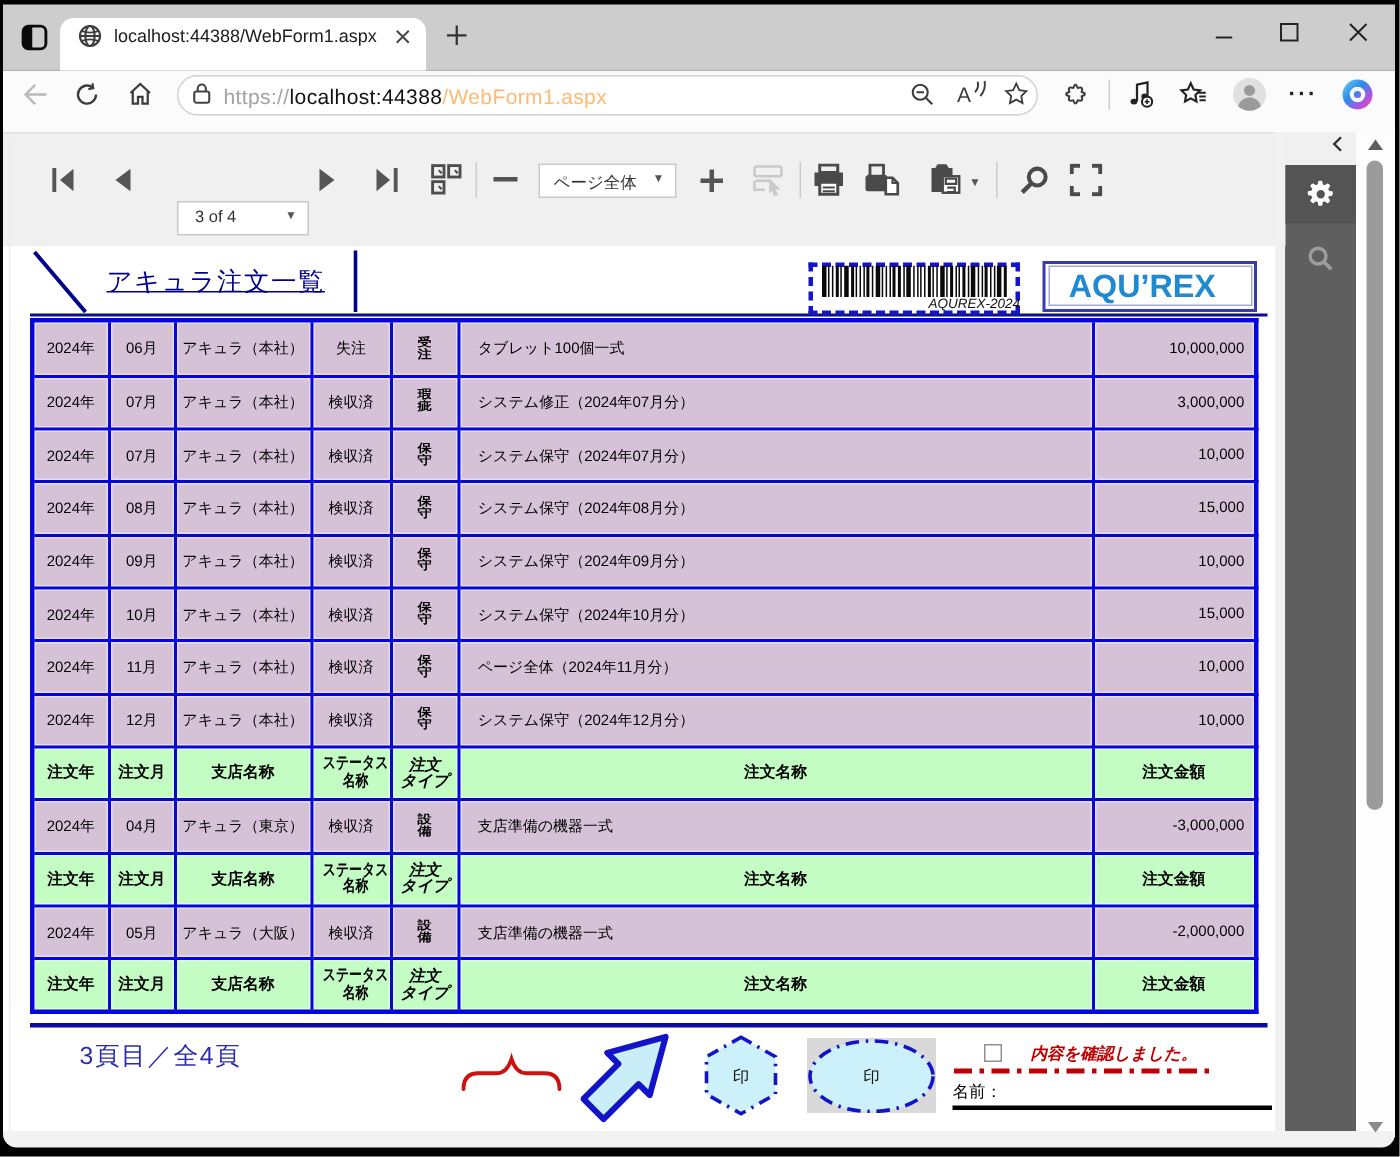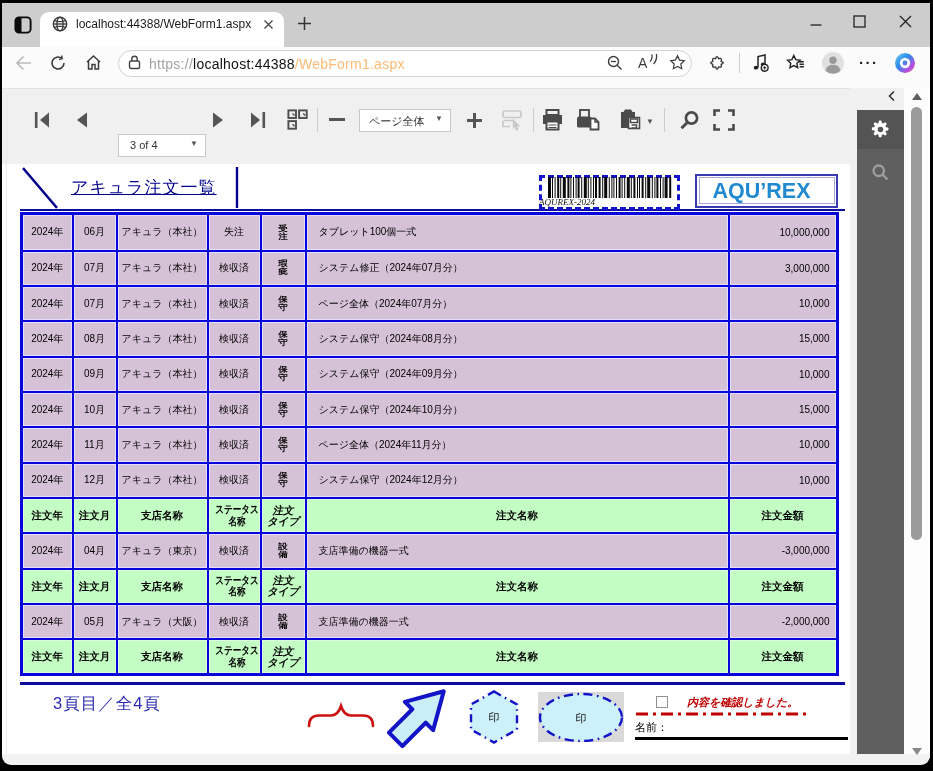--- a/index.html
+++ b/index.html
@@ -293,21 +293,21 @@
 <rect x="106.2" y="0" width="1" height="21.5" fill="#0a0a0a"></rect>
 <rect x="108.2" y="0" width="3" height="21.5" fill="#0a0a0a"></rect>
 <rect x="112.8" y="0" width="1" height="21.5" fill="#0a0a0a"></rect>
 <rect x="115.4" y="0" width="1" height="21.5" fill="#0a0a0a"></rect>
 <rect x="117.4" y="0" width="2" height="21.5" fill="#0a0a0a"></rect>
 <rect x="121.0" y="0" width="1" height="21.5" fill="#0a0a0a"></rect>
 <rect x="123.6" y="0" width="1" height="21.5" fill="#0a0a0a"></rect>
 <rect x="125.6" y="0" width="3" height="21.5" fill="#0a0a0a"></rect>
 <rect x="130.2" y="0" width="2" height="21.5" fill="#0a0a0a"></rect>
 </svg>
-<div class="abs" style="left:539px;top:197px;width:141px;text-align:left;font-size:9px;font-style:italic;color:#111;font-family:Liberation Serif, serif;">AQUREX-2024</div>
+<div class="abs" style="left:539px;top:197px;width:141px;text-align:right;font-size:9px;font-style:italic;color:#111;">AQUREX-2024</div>
 
 <div class="abs" style="left:695px;top:173.5px;width:143px;height:34px;border:2.5px solid #3a3ab0;box-sizing:border-box;"></div>
 <div class="abs" style="left:698.5px;top:177px;width:136px;height:27px;border:1px solid #a8a8d8;box-sizing:border-box;"></div>
 <div class="abs" style="left:695px;top:179px;width:133px;text-align:center;font-size:21.5px;font-weight:bold;color:#2089cf;">AQU’REX</div>
 
 <table class="abs" id="rtable">
 <colgroup>
       <col style="width:51px">
       <col style="width:44px">
       <col style="width:91px">
@@ -334,21 +334,21 @@
         <td class="pk ce"><span class="sq">瑕<br>疵</span></td>
         <td class="pk le">システム修正（2024年07月分）</td>
         <td class="pk ri">3,000,000</td>
       </tr>
 <tr style="height:35.35px">
         <td class="pk ce">2024年</td>
         <td class="pk ce">07月</td>
         <td class="pk ce">アキュラ（本社）</td>
         <td class="pk ce">検収済</td>
         <td class="pk ce"><span class="sq">保<br>守</span></td>
-        <td class="pk le">ページ全体（2024年07月分）</td>
+        <td class="pk le">システム保守（2024年07月分）</td>
         <td class="pk ri">10,000</td>
       </tr>
 <tr style="height:35.35px">
         <td class="pk ce">2024年</td>
         <td class="pk ce">08月</td>
         <td class="pk ce">アキュラ（本社）</td>
         <td class="pk ce">検収済</td>
         <td class="pk ce"><span class="sq">保<br>守</span></td>
         <td class="pk le">システム保守（2024年08月分）</td>
         <td class="pk ri">15,000</td>

